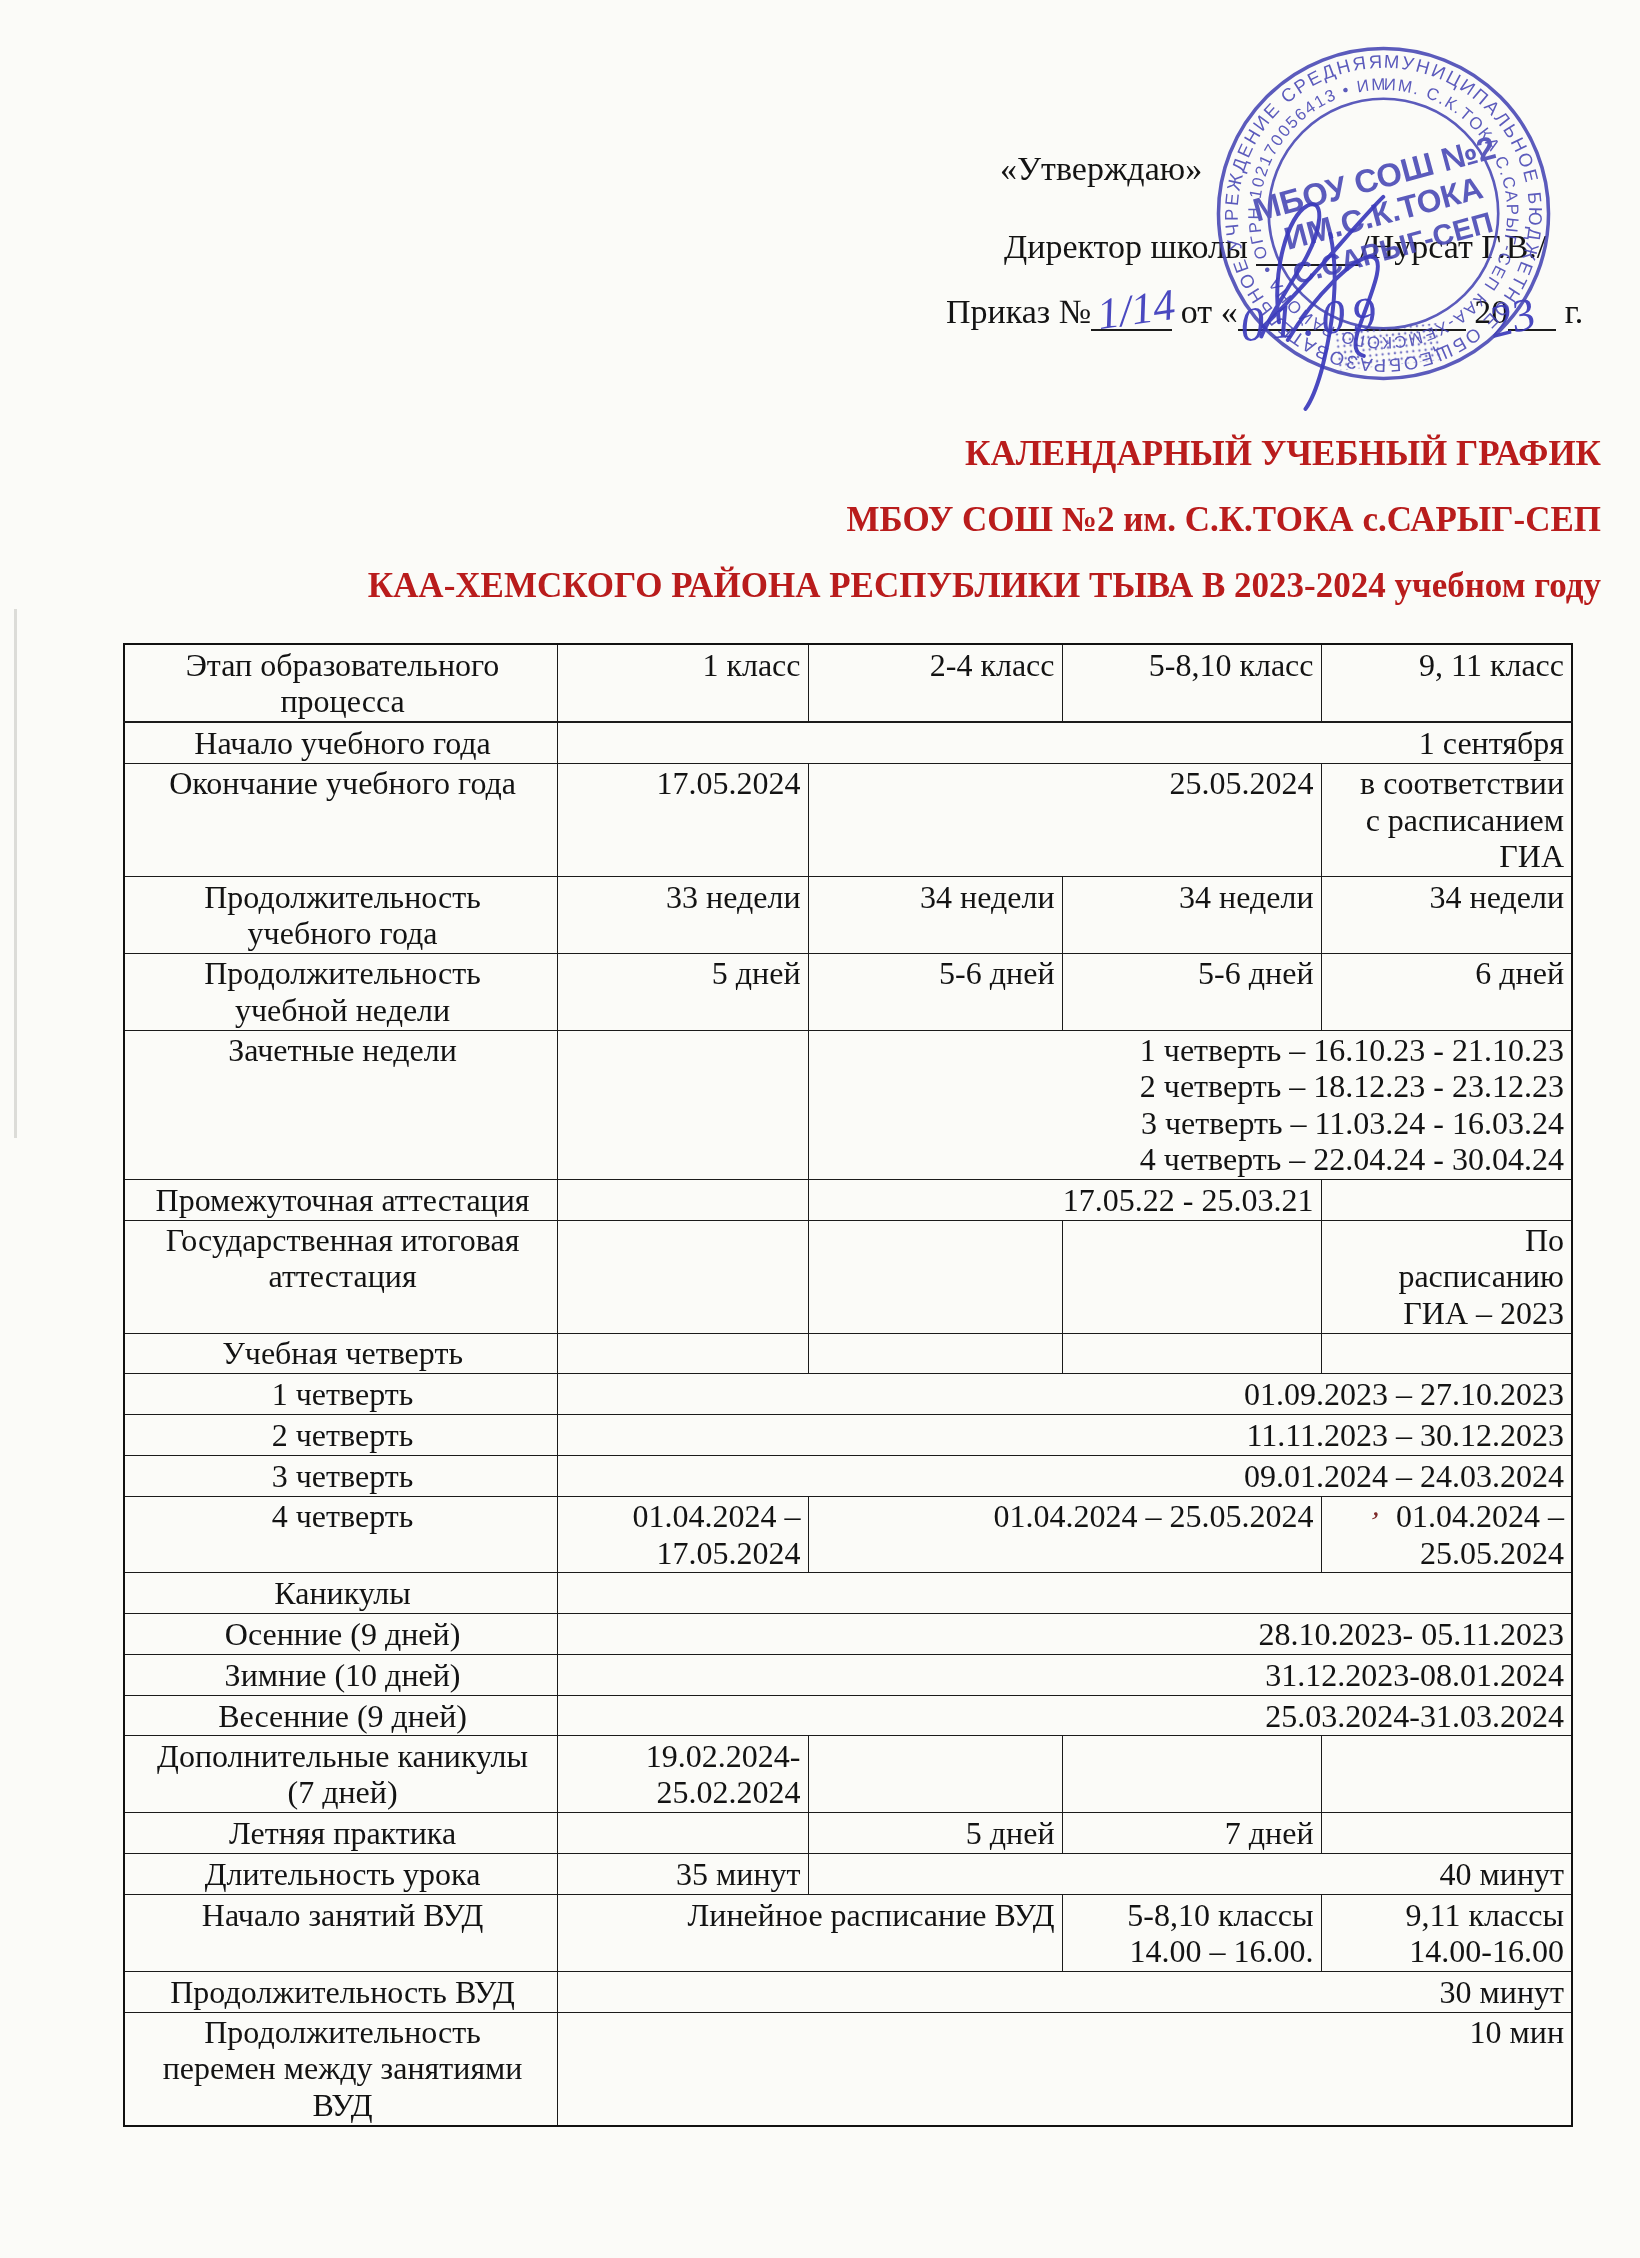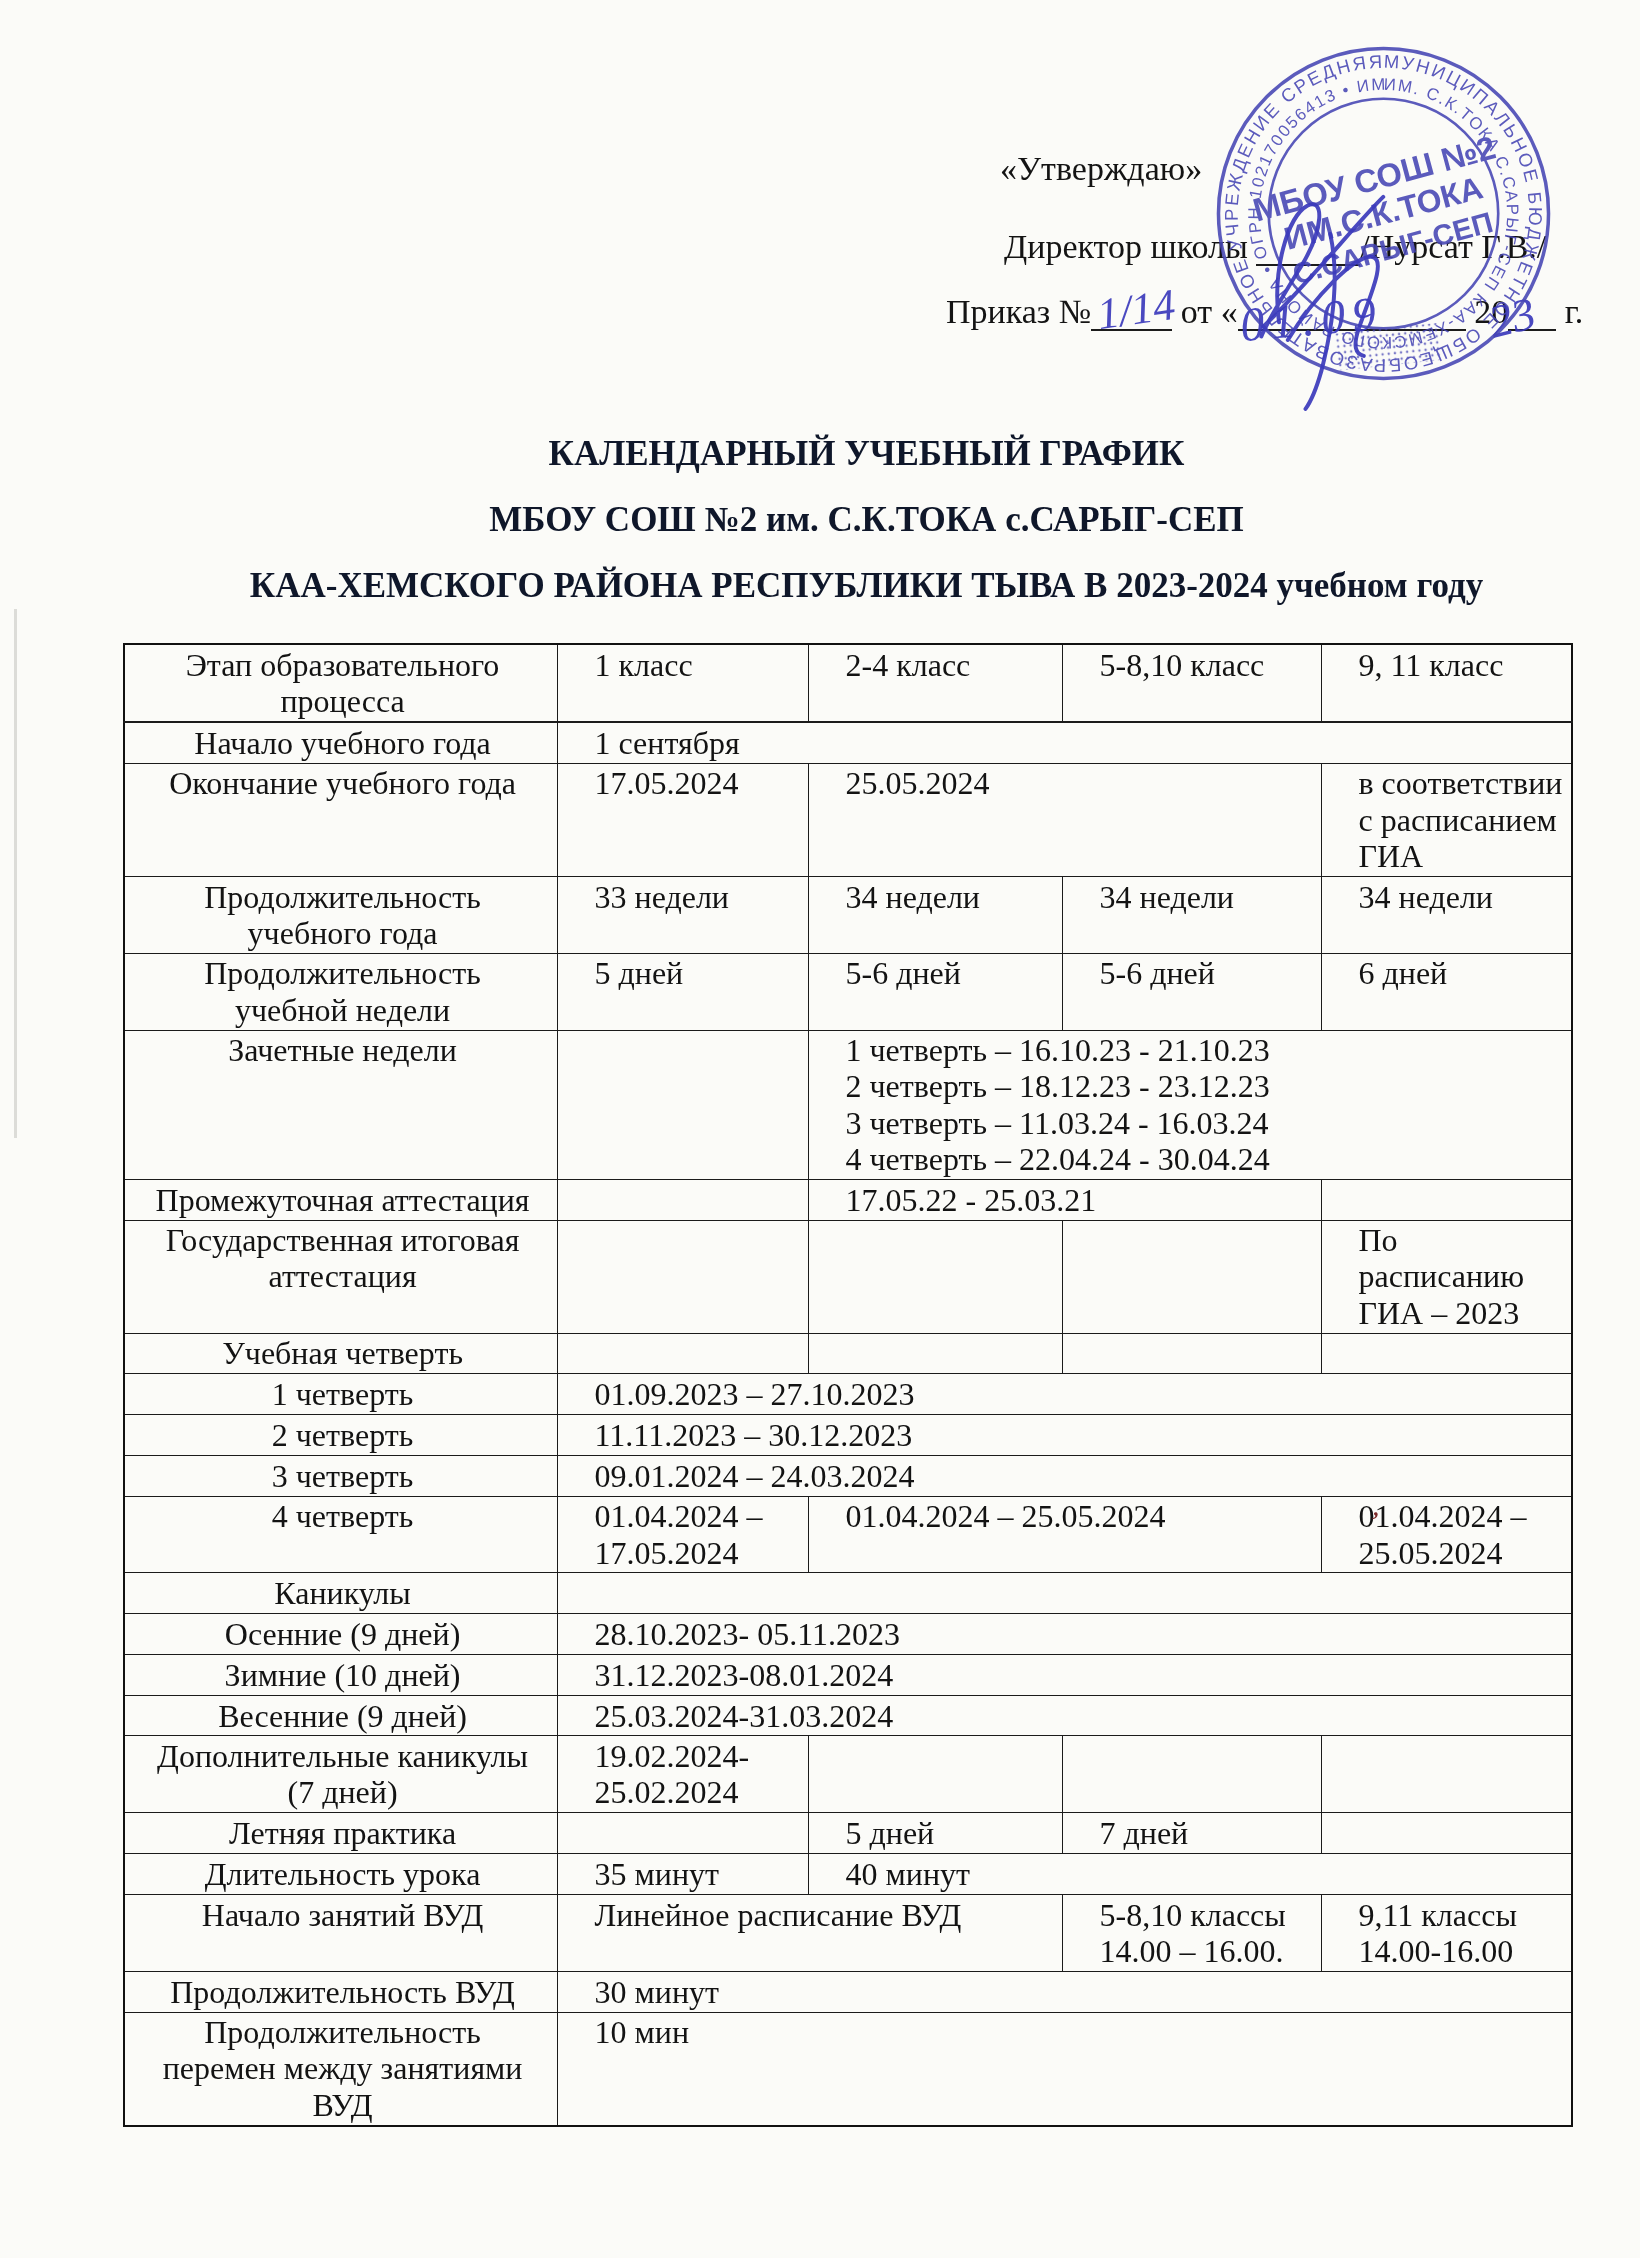--- a/index.html
+++ b/index.html
@@ -21,38 +21,38 @@
     font-family:"Liberation Serif",serif;white-space:nowrap;opacity:.92;
   }
   #hw-order-no{left:1097px;top:284px;font-size:44px;transform:rotate(-8deg);}
   #hw-date{left:1240px;top:291px;font-size:48px;letter-spacing:7px;transform:rotate(-5deg);}
   #hw-year{left:1489px;top:291px;font-size:46px;transform:rotate(-14deg);}
   
   #stamp{position:absolute;left:1207px;top:37px;opacity:.88;}
   #signature{position:absolute;left:1226px;top:181px;opacity:.92;}
   
   .title{
-    position:absolute;left:132px;right:40px;text-align:center;
-    font-weight:bold;font-size:35px;white-space:nowrap;color:#0f172a;
+    position:absolute;left:132px;right:40px;text-align:right;
+    font-weight:bold;font-size:35px;white-space:nowrap;color:#b91c1c;
   }
   #title-1{top:434px;} #title-2{top:500px;} #title-3{top:566px;}
   
   #schedule-table{
     position:absolute;left:123px;top:643px;width:1449px;
     border-collapse:collapse;table-layout:fixed;
     font-size:32px;line-height:1.13;color:#131313;
   }
   #schedule-table td{
     border:1.8px solid #1b1b1b;vertical-align:top;
     padding:1.8px 7px;white-space:pre-line;overflow:hidden;
   }
   #schedule-table{border:2.6px solid #111;}
   #schedule-table tr:first-child td{border-bottom-width:2.6px;}
   #schedule-table td.lbl{text-align:center;padding-left:10.6px;}
-  #schedule-table td.val{text-align:left;padding-left:37px;}
+  #schedule-table td.val{text-align:right;padding-left:37px;}
   
   #scan-edge{position:absolute;left:14px;top:609px;width:2.6px;height:529px;background:#dcdcd8;}
   #stray-mark{position:absolute;left:1369px;top:1505px;font-size:30px;color:#7d2a2a;transform:rotate(12deg);}
 </style>
 </head>
 <body>
 
 <div class="apr-line" id="approve-label">«Утверждаю»</div>
 
 <div class="apr-line" id="director-line">

